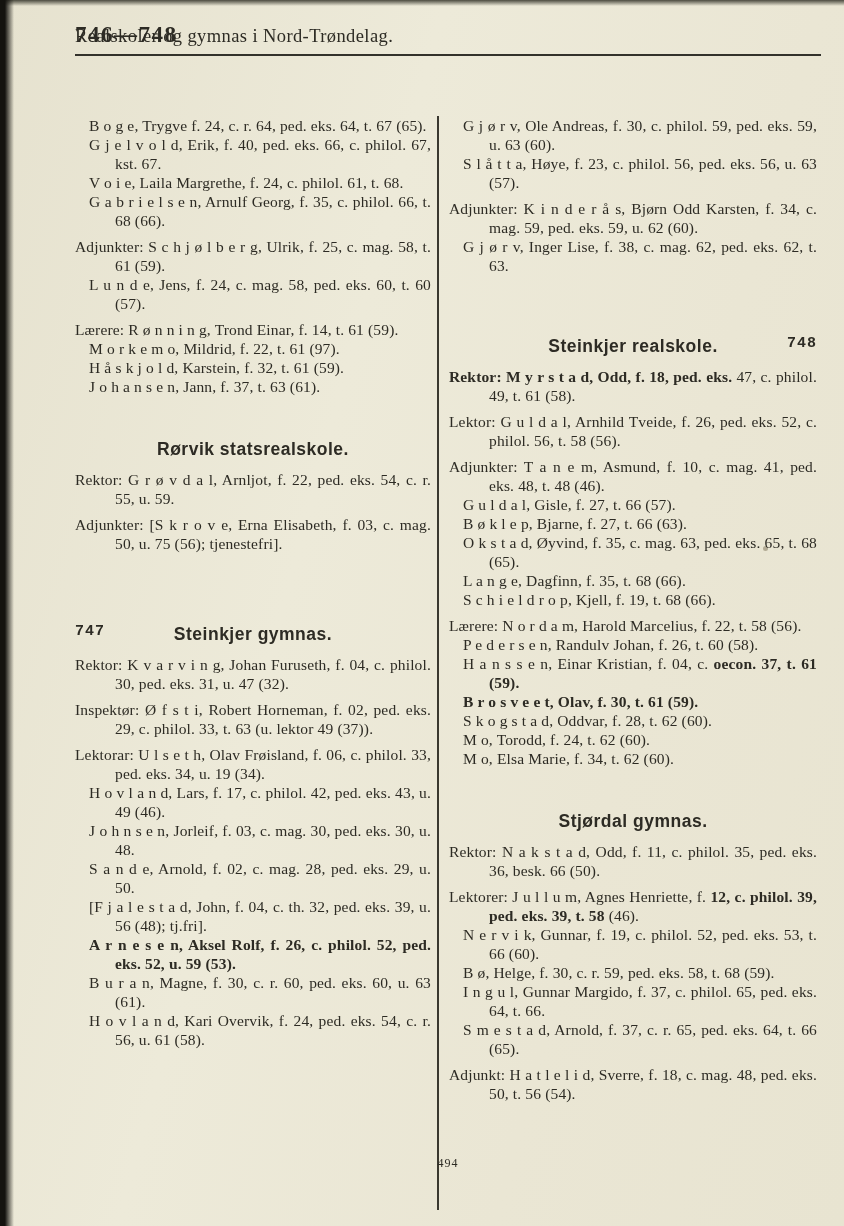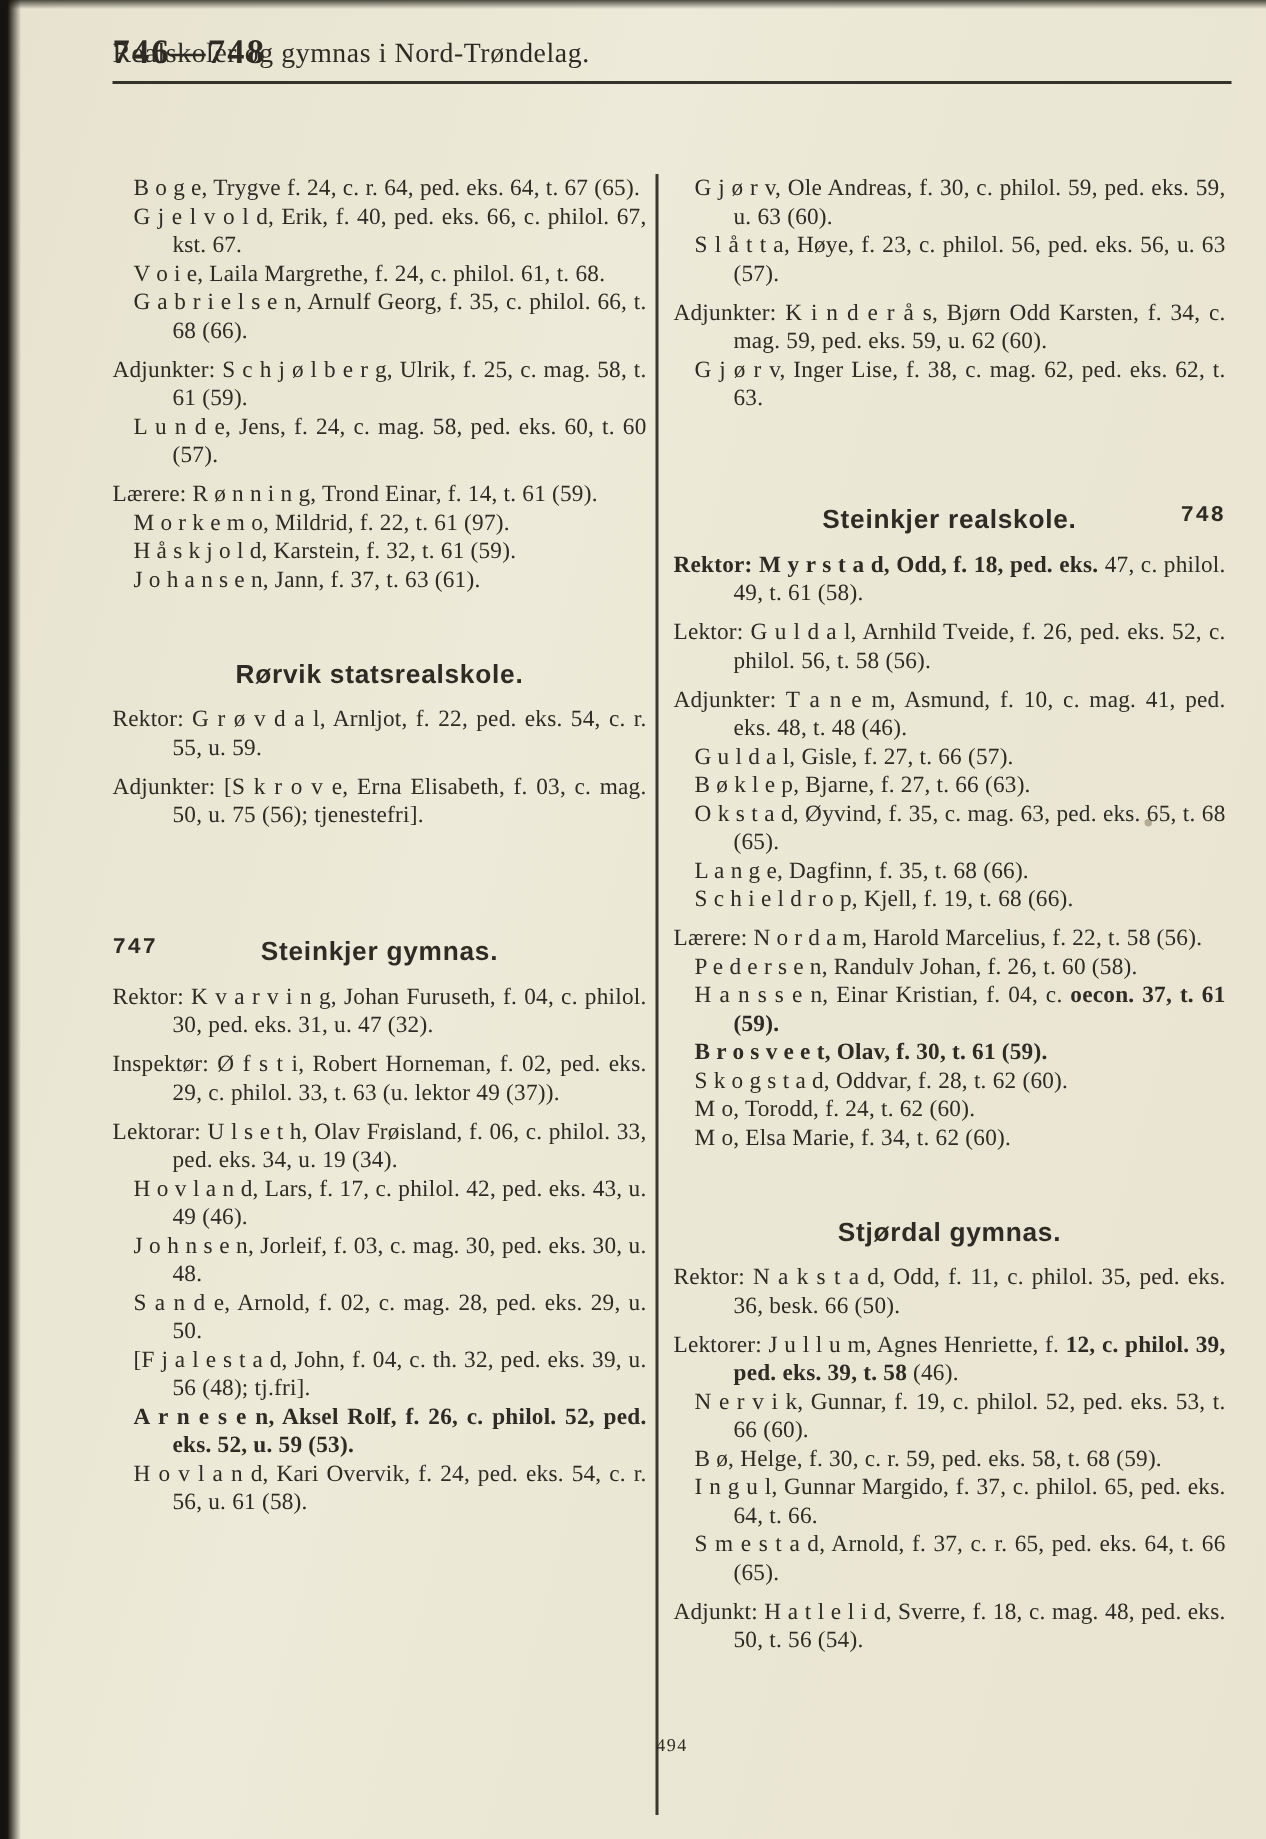--- a/index.html
+++ b/index.html
@@ -97,20 +97,21 @@
         <section class="section">
           <div class="section-heading"><span class="num num-left">747</span><span>Steinkjer gymnas.</span></div>
           <p class="para role"><span>Rektor: K v a r v i n g, Johan Furuseth, f. 04, c. philol. 30, ped. eks. 31, u. 47 (32).</span></p>
           <p class="para role"><span>Inspektør: Ø f s t i, Robert Horneman, f. 02, ped. eks. 29, c. philol. 33, t. 63 (u. lektor 49 (37)).</span></p>
           <p class="para role"><span>Lektorar: U l s e t h, Olav Frøisland, f. 06, c. philol. 33, ped. eks. 34, u. 19 (34).</span></p>
           <p class="para entry"><span>H o v l a n d, Lars, f. 17, c. philol. 42, ped. eks. 43, u. 49 (46).</span></p>
           <p class="para entry"><span>J o h n s e n, Jorleif, f. 03, c. mag. 30, ped. eks. 30, u. 48.</span></p>
           <p class="para entry"><span>S a n d e, Arnold, f. 02, c. mag. 28, ped. eks. 29, u. 50.</span></p>
           <p class="para entry"><span>[F j a l e s t a d, John, f. 04, c. th. 32, ped. eks. 39, u. 56 (48); tj.fri].</span></p>
           <p class="para entry"><span class="b">A r n e s e n, Aksel Rolf, f. 26, c. philol. 52, ped. eks. 52, u. 59 (53).</span></p>
+          <p class="para entry"><span>B u r a n, Magne, f. 30, c. r. 60, ped. eks. 60, u. 63 (61).</span></p>
           <p class="para entry"><span>H o v l a n d, Kari Overvik, f. 24, ped. eks. 54, c. r. 56, u. 61 (58).</span></p>
         </section>
       </div>
     <div class="divider"></div>
     <div class="col col-right" id="col-right">
         <section class="section">
           <p class="para entry"><span>G j ø r v, Ole Andreas, f. 30, c. philol. 59, ped. eks. 59, u. 63 (60).</span></p>
           <p class="para entry"><span>S l å t t a, Høye, f. 23, c. philol. 56, ped. eks. 56, u. 63 (57).</span></p>
           <p class="para role"><span>Adjunkter: K i n d e r å s, Bjørn Odd Karsten, f. 34, c. mag. 59, ped. eks. 59, u. 62 (60).</span></p>
           <p class="para entry"><span>G j ø r v, Inger Lise, f. 38, c. mag. 62, ped. eks. 62, t. 63.</span></p>

